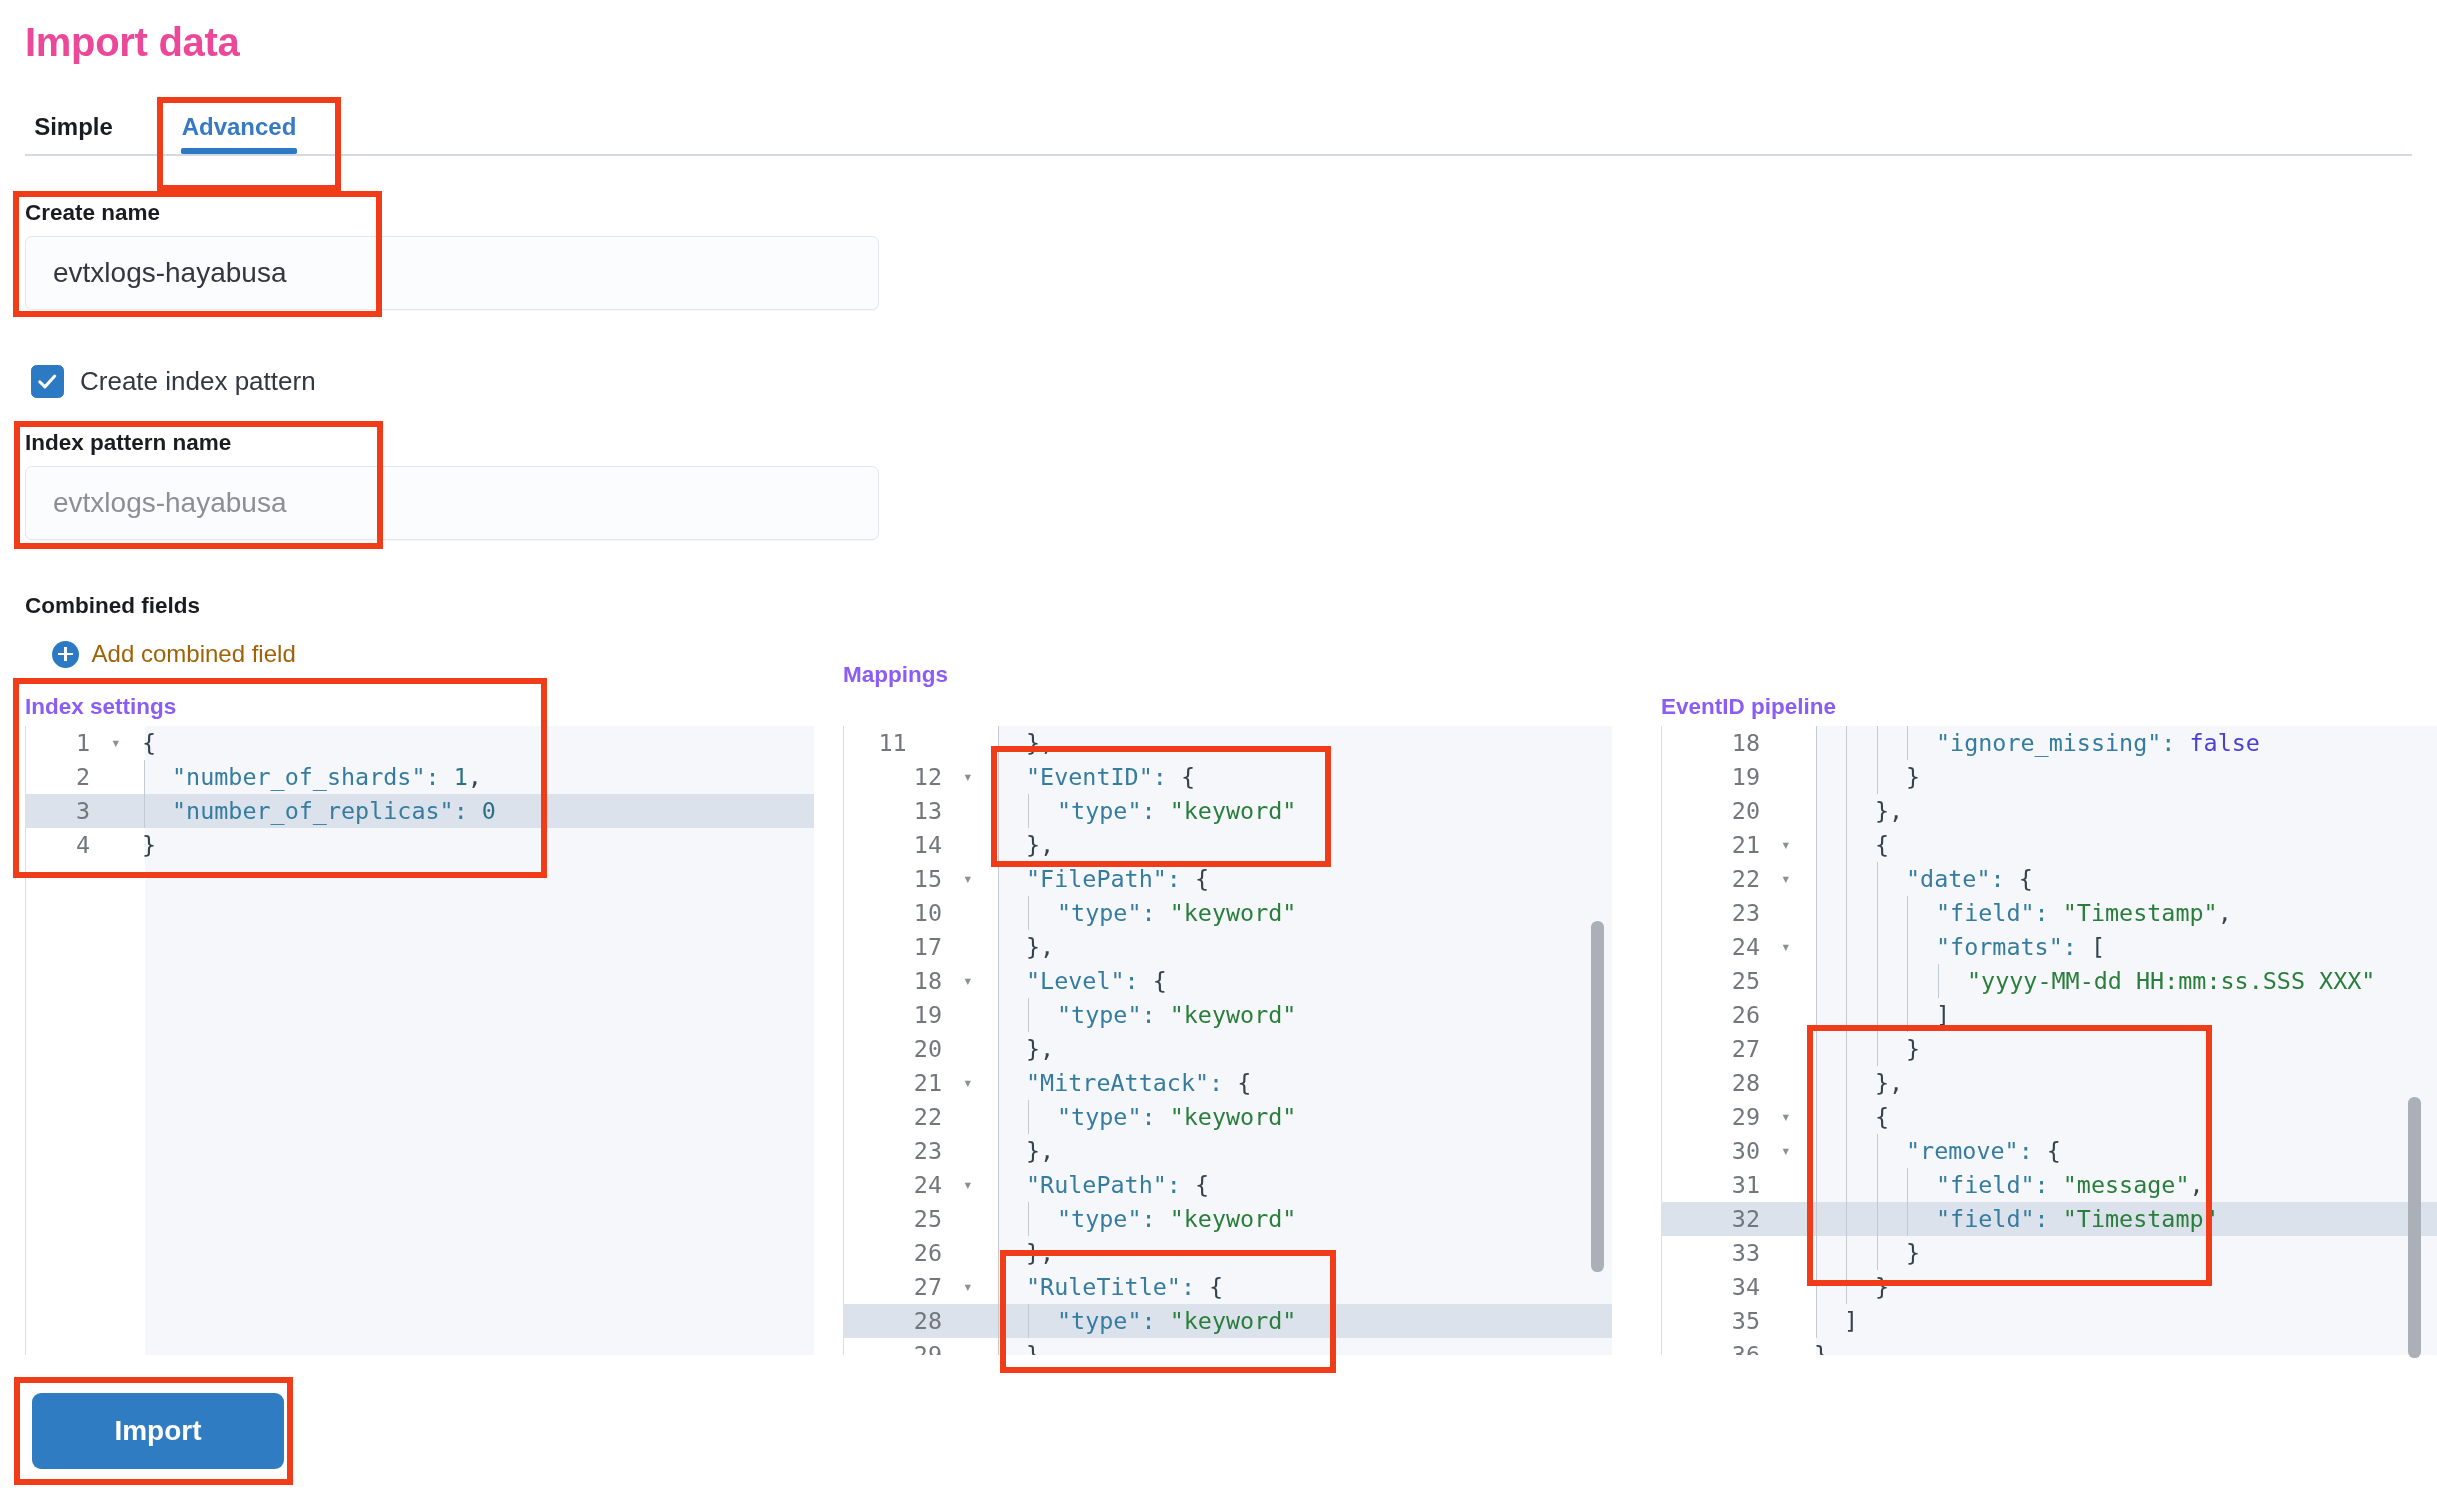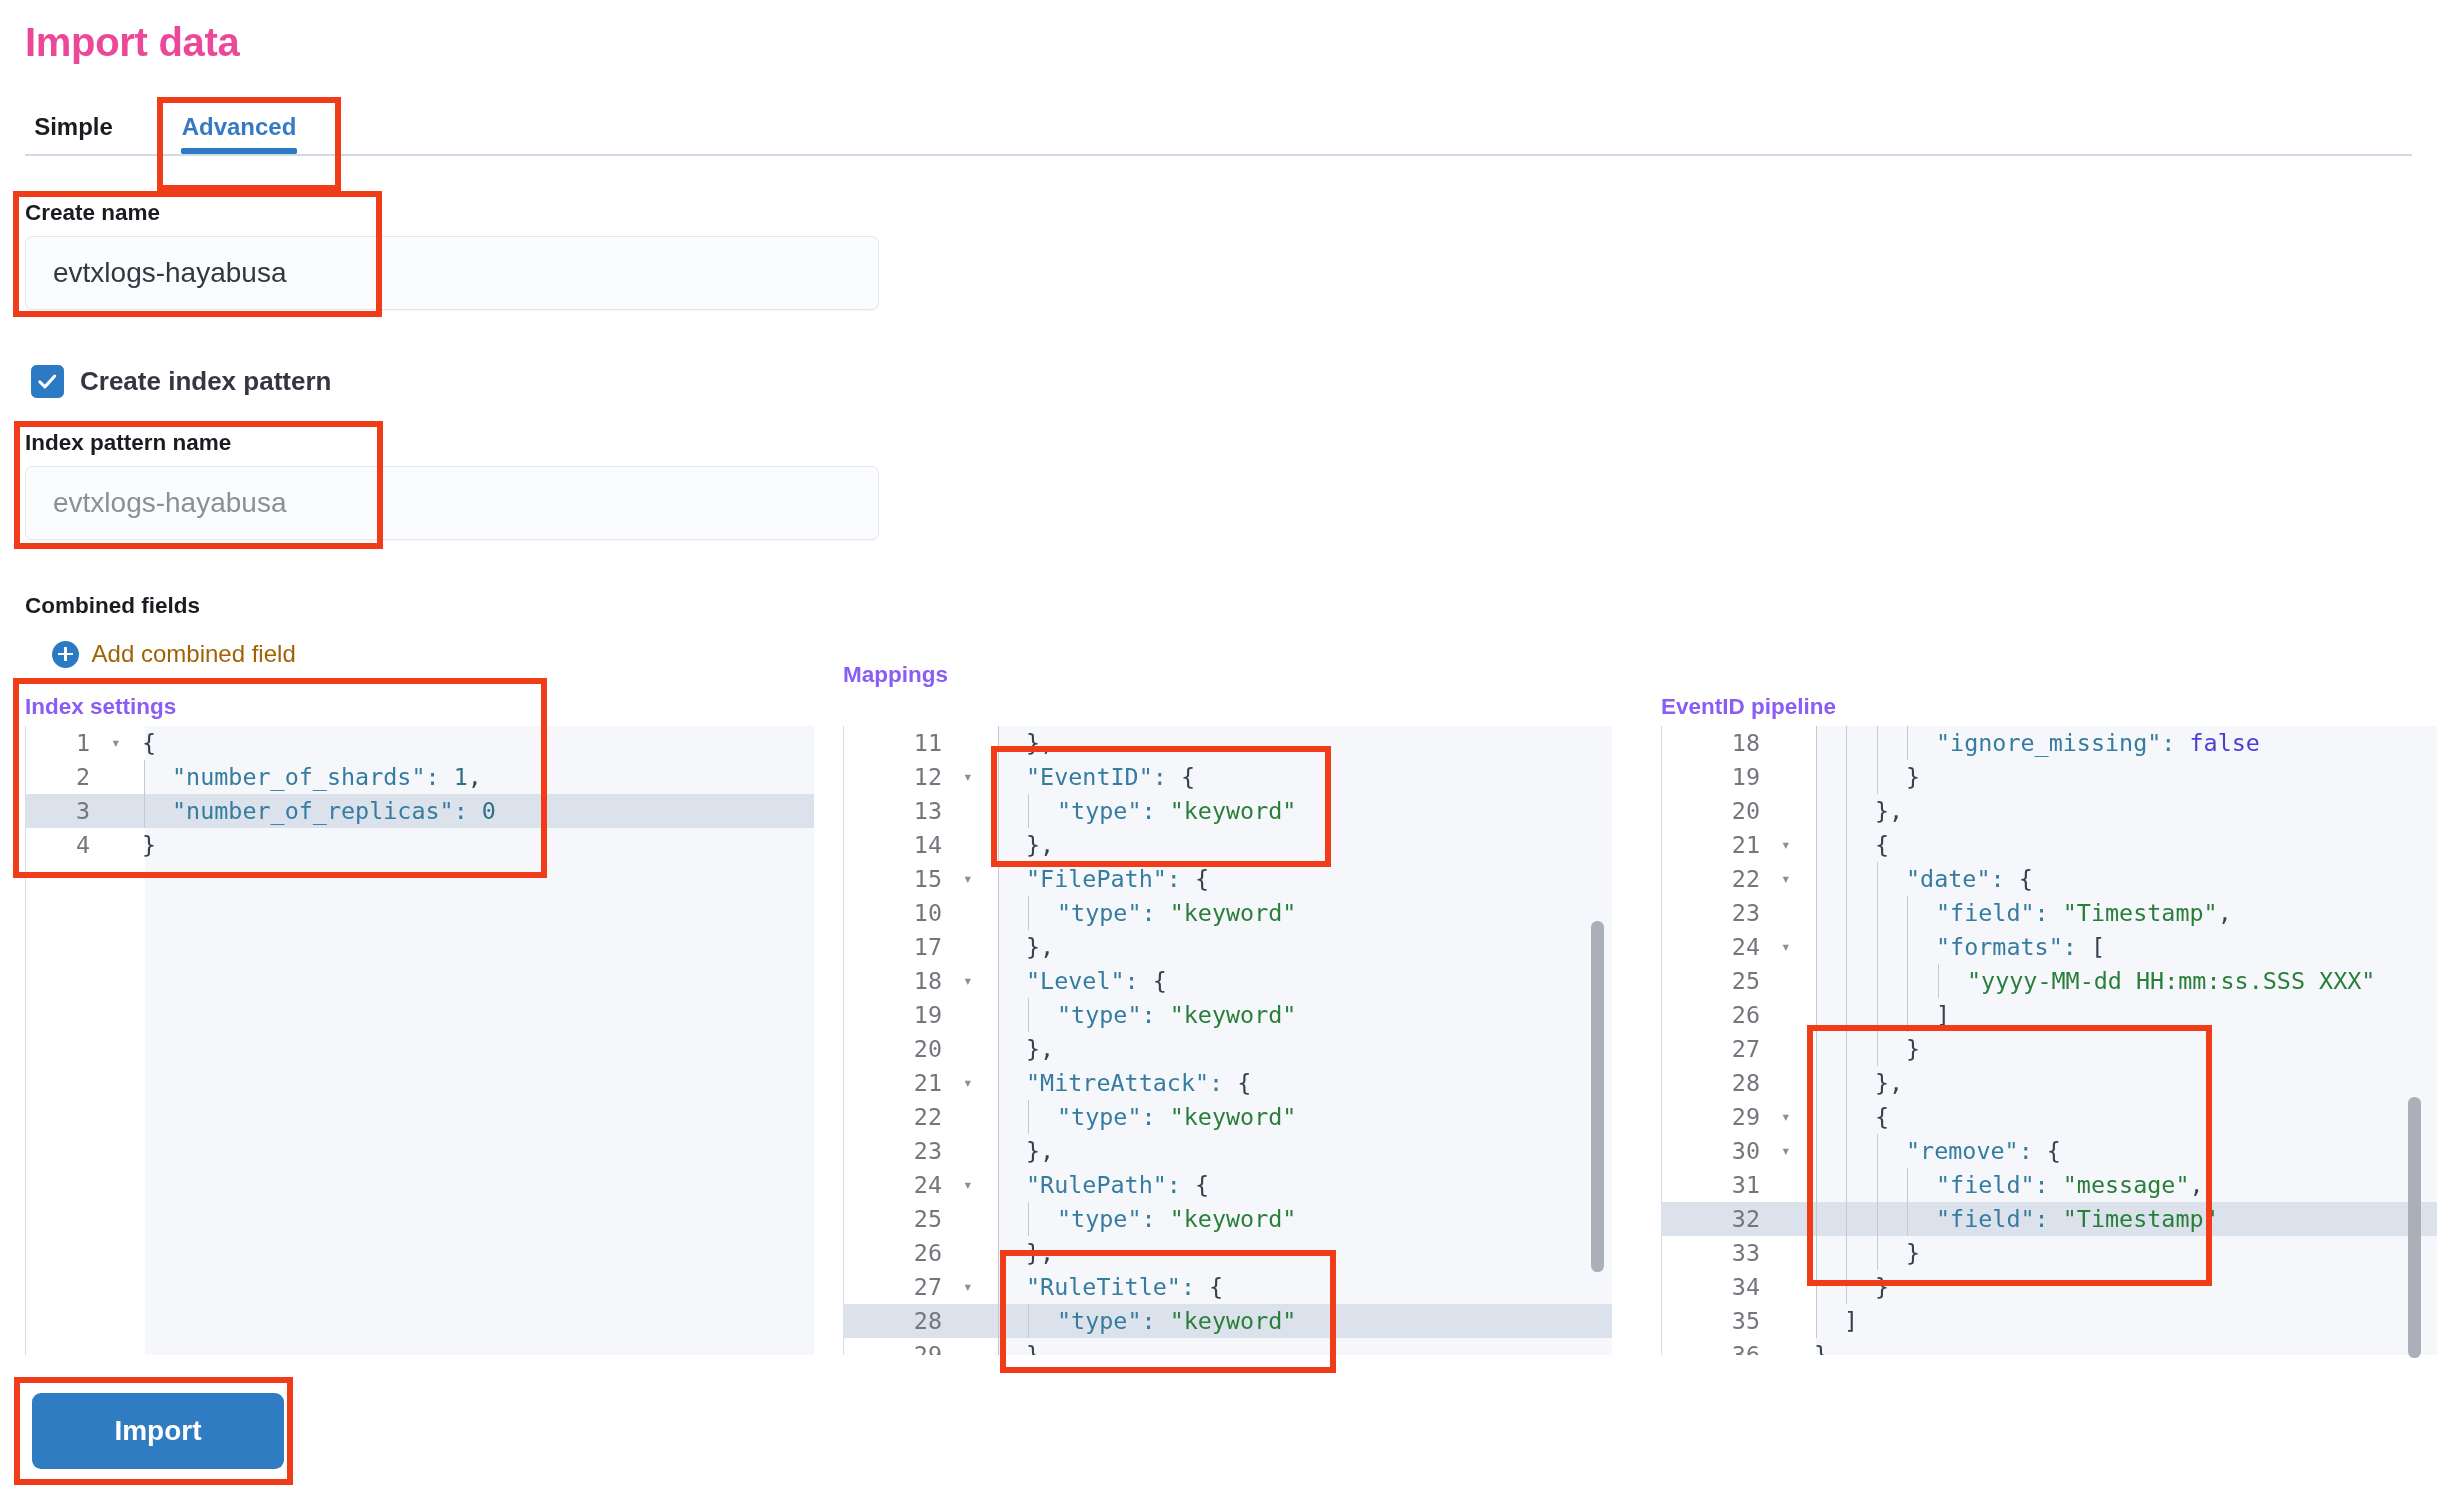--- a/index.html
+++ b/index.html
@@ -68,21 +68,21 @@
     position:absolute; left:31px; top:365px;
     display:flex; align-items:center; gap:16px;
     cursor:pointer;
   }
   #chk-box {
     width:33px; height:33px; border-radius:5.4px;
     background:#2d7ac4; border:0.9px solid #2d7ac4;
     display:flex; align-items:center; justify-content:center;
   }
   #chk-box svg { width:22.5px; height:22.5px; display:block; }
-  #chk-label { font-size:26px; color:#343741;font-weight:bold; }
+  #chk-label { font-size:26px; color:#343741; }
 
   
   #lbl-combined { left:25px; top:593px; }
   #add-combined {
     position:absolute; left:52px; top:640px;
     display:flex; align-items:center; gap:12.6px;
     cursor:pointer;
   }
   #add-combined .plus {
     width:27px; height:27px; border-radius:50%;
@@ -198,21 +198,21 @@
       <div class="row active"><span class="ln" style="width: 65px;">3</span><span class="guide" style="left: 119px;"></span><span class="code" style="left: 147px;"><span class="tok-key">"number_of_replicas":</span><span class="tok-pun"> </span><span class="tok-num">0</span></span></div>
       <div class="row"><span class="ln" style="width: 65px;">4</span><span class="code" style="left: 117px;"><span class="tok-pun">}</span></span></div>
     </div>
   </div>
 
 <div class="panel-title" style="left:843px; top:662px;">Mappings</div>
 <div class="editor" id="ed-mappings" style="left:843px; top:726px; width:769px; height:629px;">
 <div style="position: absolute; left: 0px; top: 0px; bottom: 0px; width: 155px; background: rgb(255, 255, 255);"></div>
     <div class="gutter-border"></div>
     <div class="rows">
-      <div class="row"><span class="ln" style="width: 99px;">11</span><span class="guide" style="left: 155px;"></span><span class="code" style="left: 183px;"><span class="tok-pun">}</span><span class="tok-pun">,</span></span></div>
+      <div class="row"><span class="ln" style="width: 99px; text-align: center;">11</span><span class="guide" style="left: 155px;"></span><span class="code" style="left: 183px;"><span class="tok-pun">}</span><span class="tok-pun">,</span></span></div>
       <div class="row"><span class="ln" style="width: 99px;">12</span><span class="fold" style="left: 120px;">▾</span><span class="guide" style="left: 155px;"></span><span class="code" style="left: 183px;"><span class="tok-key">"EventID":</span><span class="tok-pun"> </span><span class="tok-pun">{</span></span></div>
       <div class="row"><span class="ln" style="width: 99px;">13</span><span class="guide" style="left: 155px;"></span><span class="guide" style="left: 185px;"></span><span class="code" style="left: 214px;"><span class="tok-key">"type":</span><span class="tok-pun"> </span><span class="tok-str">"keyword"</span></span></div>
       <div class="row"><span class="ln" style="width: 99px;">14</span><span class="guide" style="left: 155px;"></span><span class="code" style="left: 183px;"><span class="tok-pun">}</span><span class="tok-pun">,</span></span></div>
       <div class="row"><span class="ln" style="width: 99px;">15</span><span class="fold" style="left: 120px;">▾</span><span class="guide" style="left: 155px;"></span><span class="code" style="left: 183px;"><span class="tok-key">"FilePath":</span><span class="tok-pun"> </span><span class="tok-pun">{</span></span></div>
       <div class="row"><span class="ln" style="width: 99px;">10</span><span class="guide" style="left: 155px;"></span><span class="guide" style="left: 185px;"></span><span class="code" style="left: 214px;"><span class="tok-key">"type":</span><span class="tok-pun"> </span><span class="tok-str">"keyword"</span></span></div>
       <div class="row"><span class="ln" style="width: 99px;">17</span><span class="guide" style="left: 155px;"></span><span class="code" style="left: 183px;"><span class="tok-pun">}</span><span class="tok-pun">,</span></span></div>
       <div class="row"><span class="ln" style="width: 99px;">18</span><span class="fold" style="left: 120px;">▾</span><span class="guide" style="left: 155px;"></span><span class="code" style="left: 183px;"><span class="tok-key">"Level":</span><span class="tok-pun"> </span><span class="tok-pun">{</span></span></div>
       <div class="row"><span class="ln" style="width: 99px;">19</span><span class="guide" style="left: 155px;"></span><span class="guide" style="left: 185px;"></span><span class="code" style="left: 214px;"><span class="tok-key">"type":</span><span class="tok-pun"> </span><span class="tok-str">"keyword"</span></span></div>
       <div class="row"><span class="ln" style="width: 99px;">20</span><span class="guide" style="left: 155px;"></span><span class="code" style="left: 183px;"><span class="tok-pun">}</span><span class="tok-pun">,</span></span></div>
       <div class="row"><span class="ln" style="width: 99px;">21</span><span class="fold" style="left: 120px;">▾</span><span class="guide" style="left: 155px;"></span><span class="code" style="left: 183px;"><span class="tok-key">"MitreAttack":</span><span class="tok-pun"> </span><span class="tok-pun">{</span></span></div>

